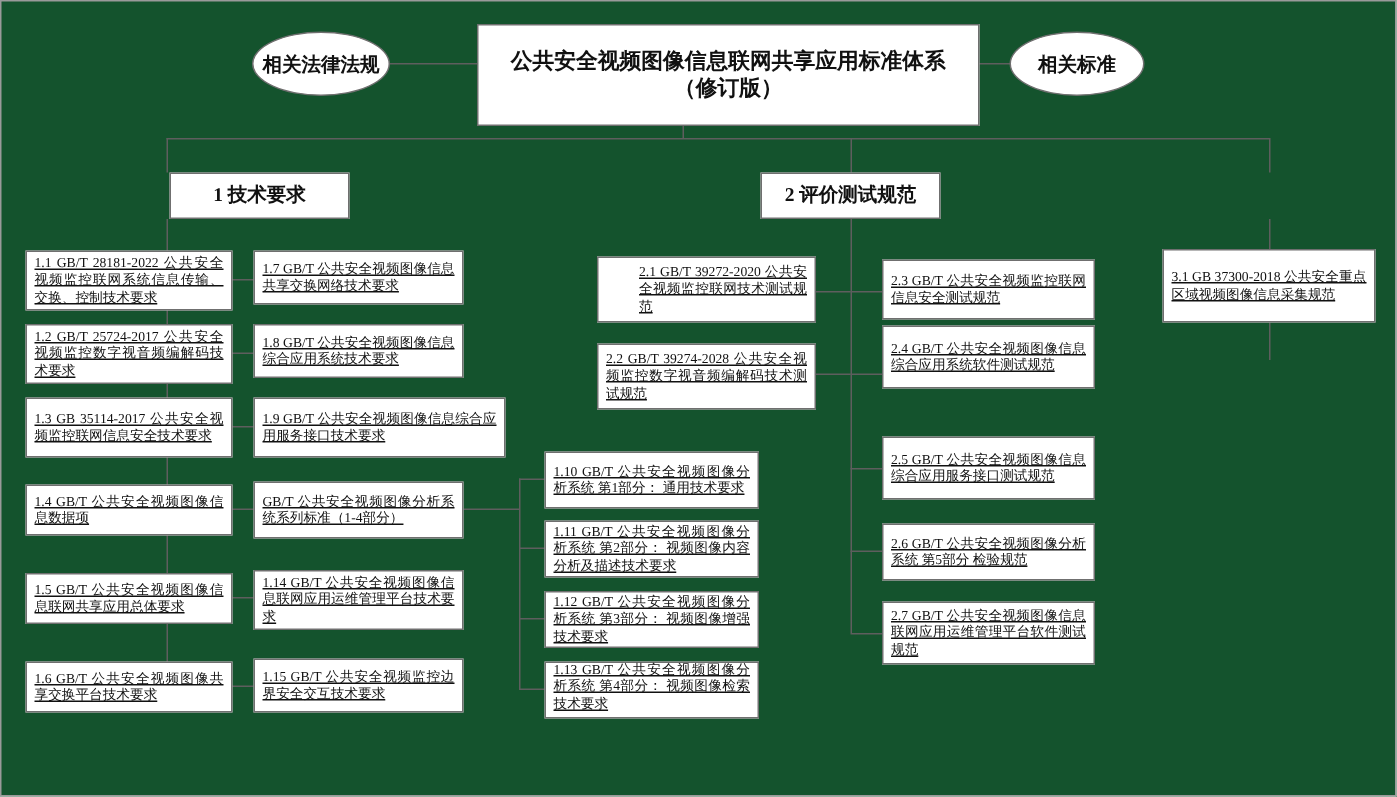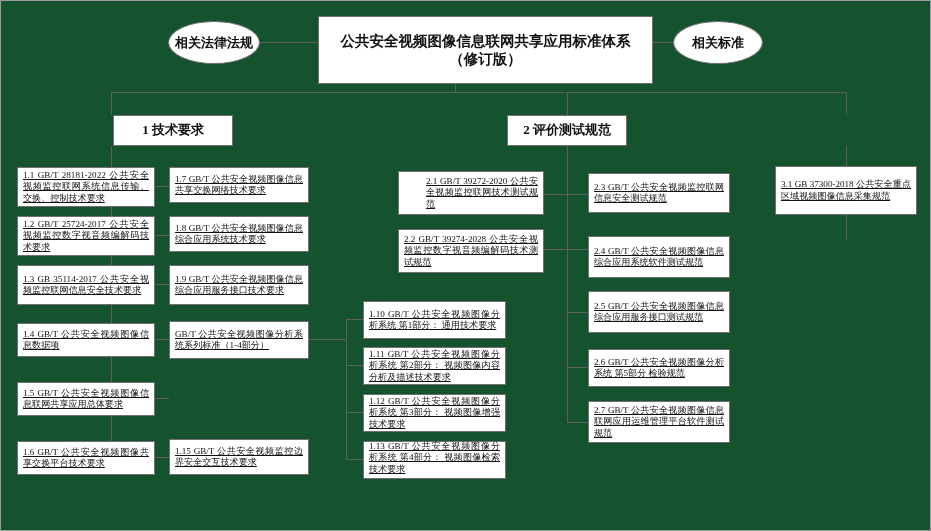--- a/index.html
+++ b/index.html
@@ -118,25 +118,28 @@
   <div class="node leaf" style="left:16px;top:440px;width:138px;height:34px;">
     <span>1.6 GB/T 公共安全视频图像共享交换平台技术要求</span>
   </div>
 
   <div class="node leaf" style="left:168px;top:166px;width:140px;height:36px;">
     <span>1.7 GB/T 公共安全视频图像信息共享交换网络技术要求</span>
   </div>
   <div class="node leaf" style="left:168px;top:215px;width:140px;height:36px;align-items:center;">
     <span>1.8 GB/T 公共安全视频图像信息综合应用系统技术要求</span>
   </div>
-  <div class="node leaf" style="left:168px;top:264px;width:140px;height:40px;align-items:center;">
+  <div class="node leaf" style="left:168px;top:264px;width:168px;height:40px;align-items:center;">
     <span>1.9 GB/T 公共安全视频图像信息综合应用服务接口技术要求</span>
   </div>
   <div class="node leaf" style="left:168px;top:320px;width:140px;height:38px;">
     <span>GB/T 公共安全视频图像分析系统系列标准（1-4部分）</span>
+  </div>
+  <div class="node leaf" style="left:168px;top:379px;width:140px;height:40px;">
+    <span>1.14 GB/T 公共安全视频图像信息联网应用运维管理平台技术要求</span>
   </div>
   <div class="node leaf" style="left:168px;top:438px;width:140px;height:36px;">
     <span>1.15 GB/T 公共安全视频监控边界安全交互技术要求</span>
   </div>
 
   <div class="node leaf" style="left:362px;top:300px;width:143px;height:38px;justify-content:center;">
     <span>1.10 GB/T 公共安全视频图像分析系统 第1部分： 通用技术要求</span>
   </div>
   <div class="node leaf" style="left:362px;top:346px;width:143px;height:38px;">
     <span>1.11 GB/T 公共安全视频图像分析系统 第2部分： 视频图像内容分析及描述技术要求</span>
@@ -151,21 +154,21 @@
   <div class="node leaf" style="left:397px;top:170px;width:146px;height:44px;padding-left:27px;">
     <span>2.1 GB/T 39272-2020 公共安全视频监控联网技术测试规范</span>
   </div>
   <div class="node leaf" style="left:397px;top:228px;width:146px;height:44px;">
     <span>2.2 GB/T 39274-2028 公共安全视频监控数字视音频编解码技术测试规范</span>
   </div>
 
   <div class="node leaf" style="left:587px;top:172px;width:142px;height:40px;">
     <span>2.3 GB/T 公共安全视频监控联网信息安全测试规范</span>
   </div>
-  <div class="node leaf" style="left:587px;top:235px;width:142px;height:42px;">
+  <div class="node leaf" style="left:587px;top:216px;width:142px;height:42px;">
     <span>2.4 GB/T 公共安全视频图像信息综合应用系统软件测试规范</span>
   </div>
   <div class="node leaf" style="left:587px;top:290px;width:142px;height:42px;">
     <span>2.5 GB/T 公共安全视频图像信息综合应用服务接口测试规范</span>
   </div>
   <div class="node leaf" style="left:587px;top:348px;width:142px;height:38px;">
     <span>2.6 GB/T 公共安全视频图像分析系统 第5部分 检验规范</span>
   </div>
   <div class="node leaf" style="left:587px;top:400px;width:142px;height:42px;">
     <span>2.7 GB/T 公共安全视频图像信息联网应用运维管理平台软件测试规范</span>

